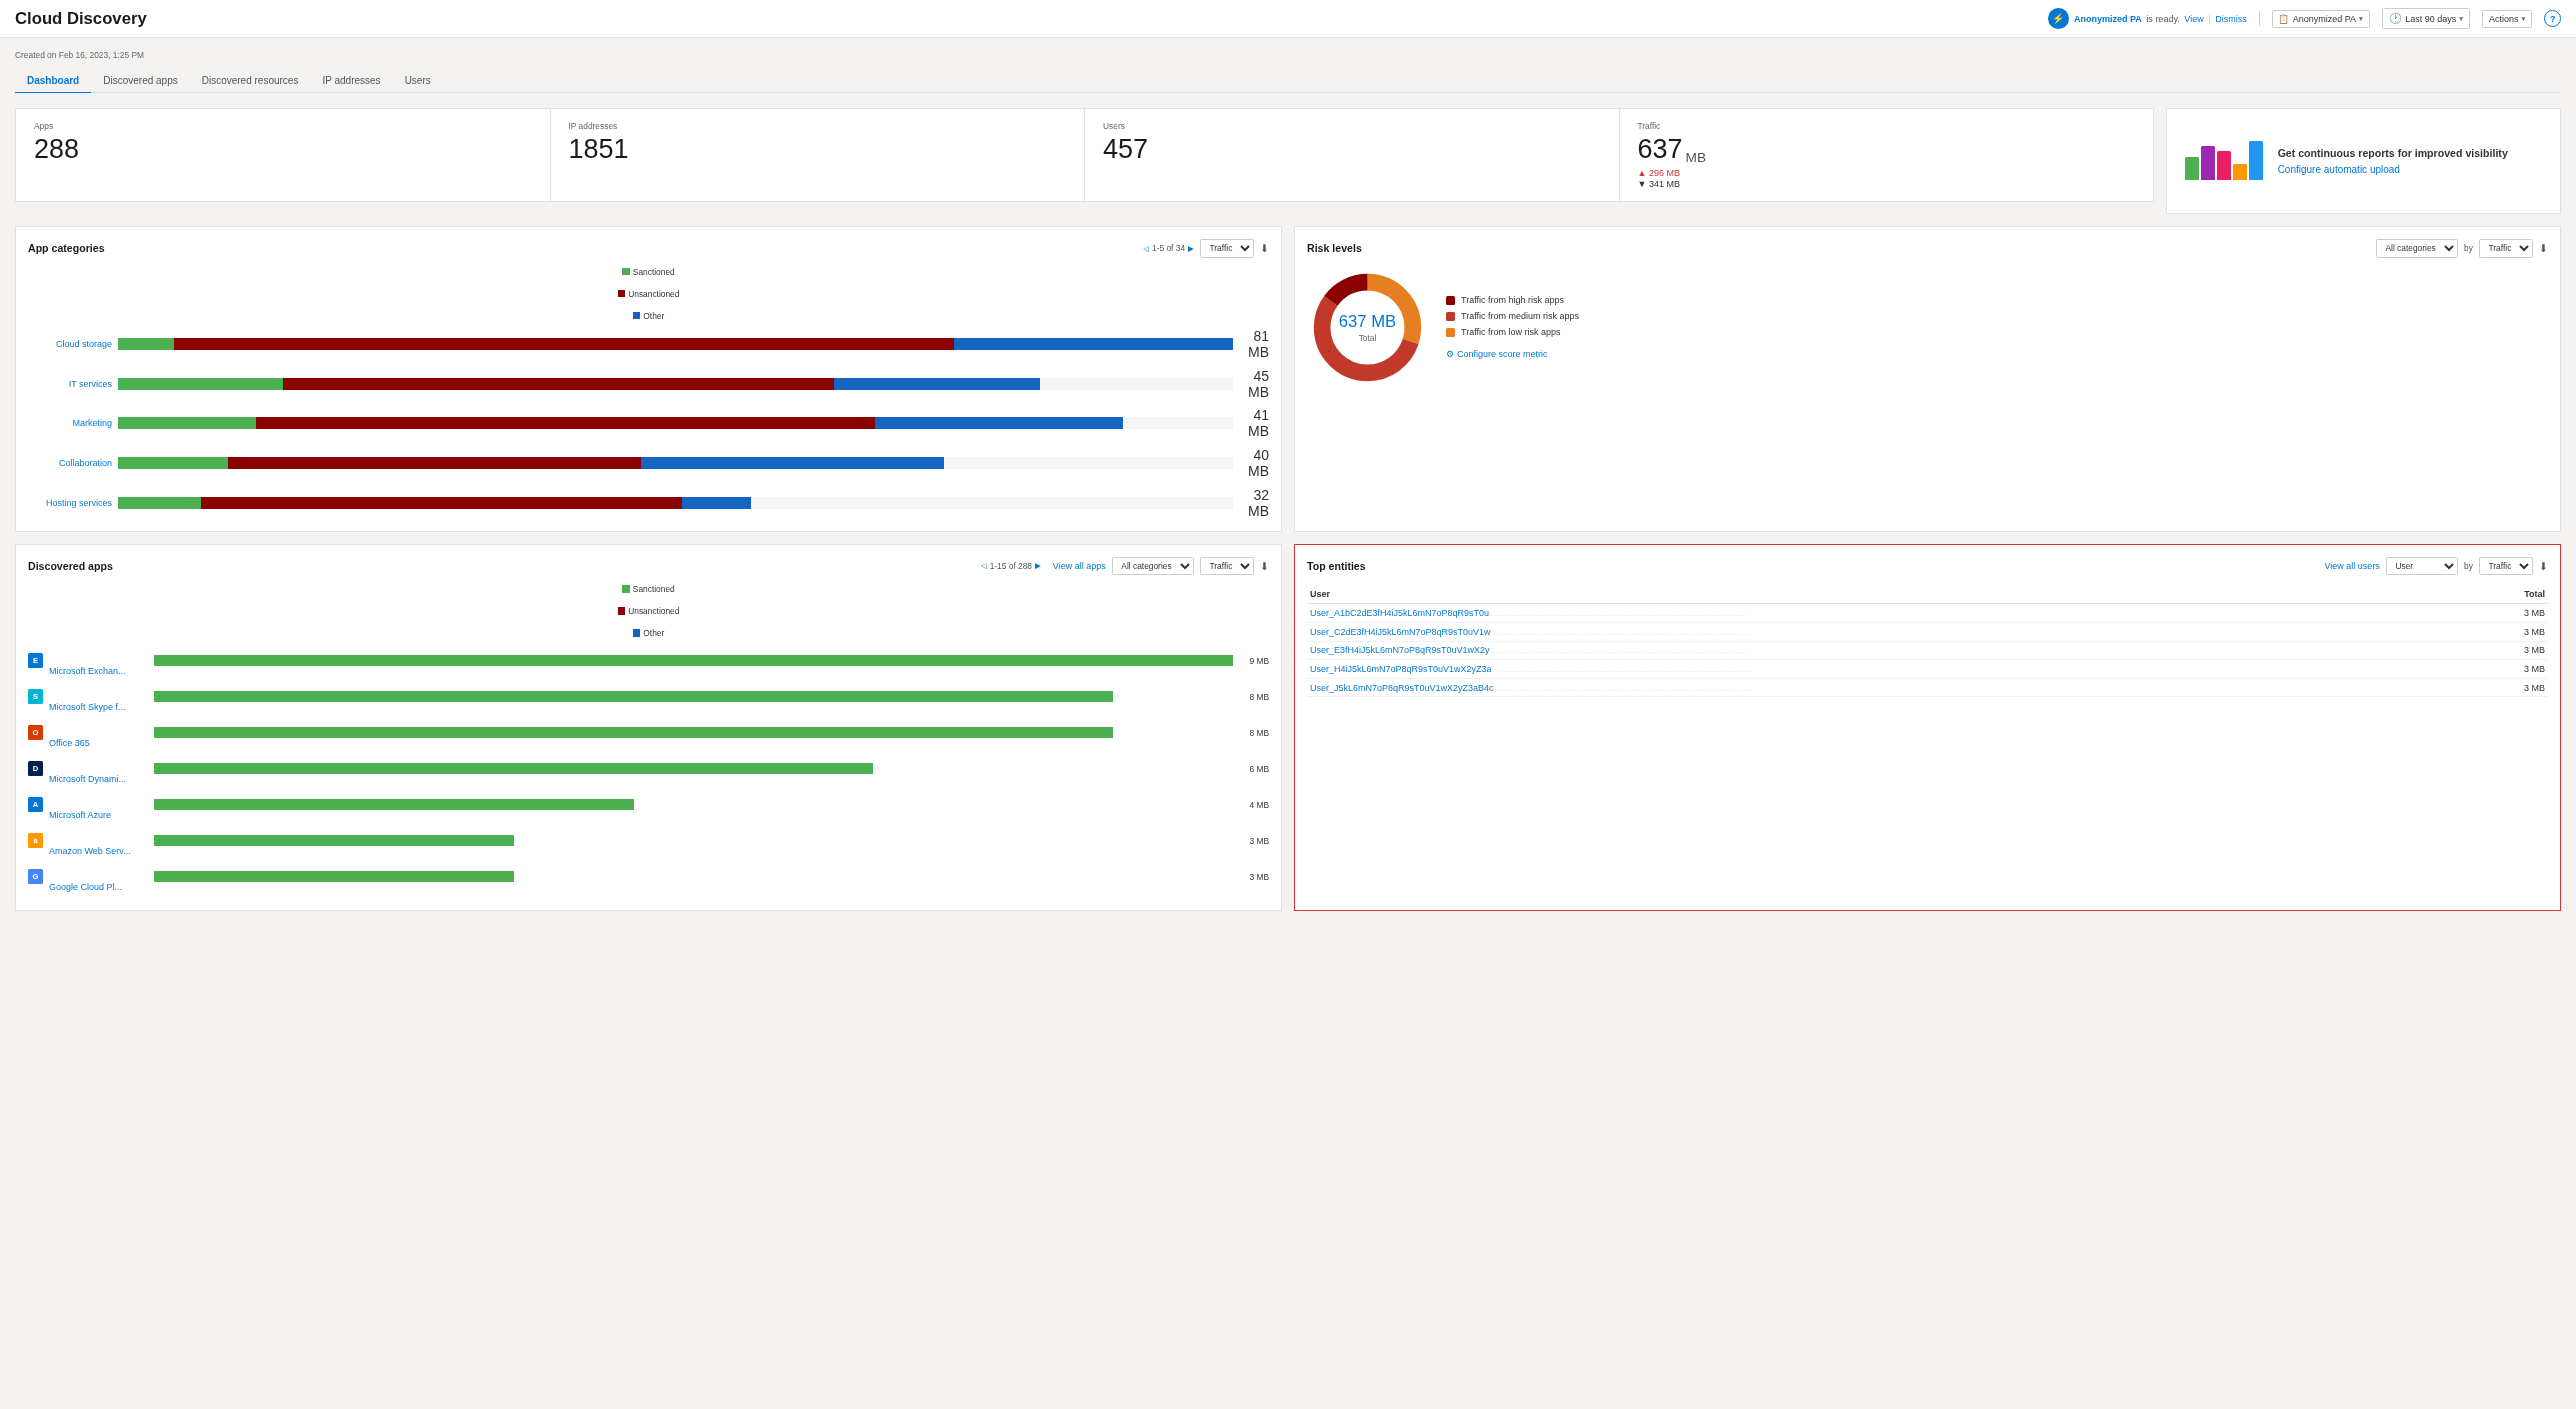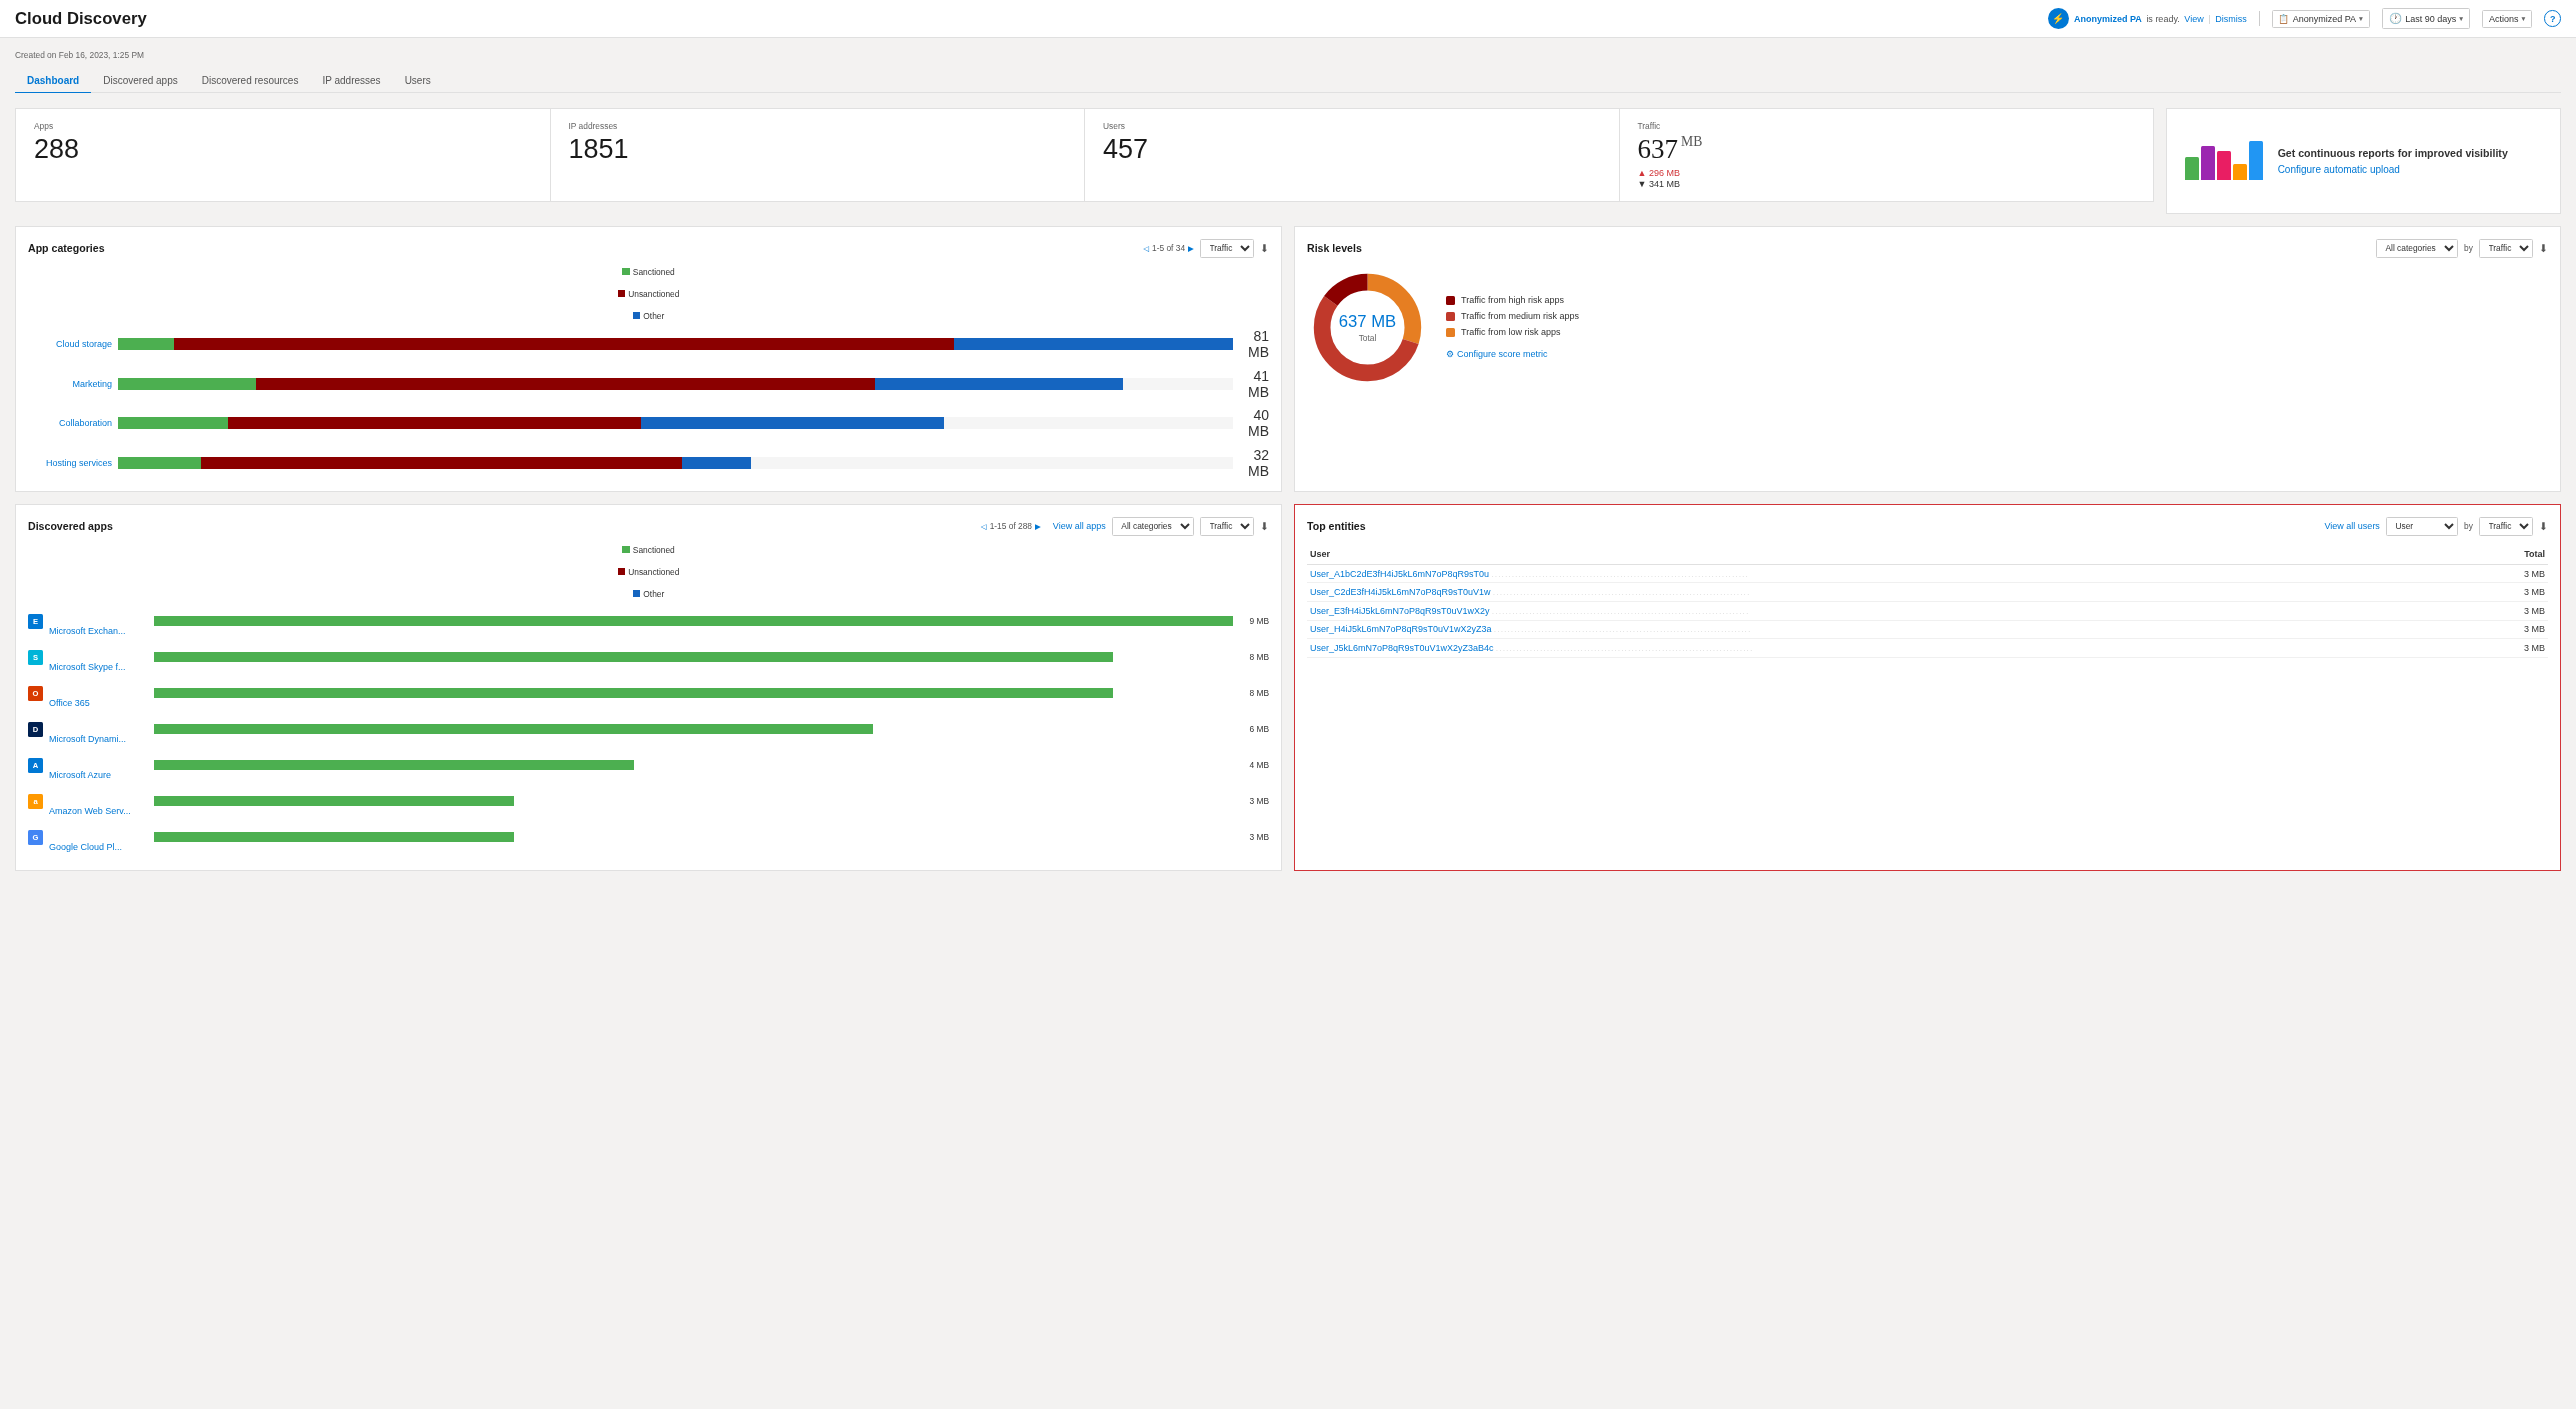--- a/index.html
+++ b/index.html
@@ -164,21 +164,21 @@
       <div class="stat-card">
         <div class="stat-label">IP addresses</div>
         <div class="stat-value">1851</div>
       </div>
       <div class="stat-card">
         <div class="stat-label">Users</div>
         <div class="stat-value">457</div>
       </div>
       <div class="stat-card">
         <div class="stat-label">Traffic</div>
-        <div style="display:flex; align-items:flex-start; gap:3px;font-family:Liberation Serif, serif;">
+        <div style="display:flex; align-items:flex-end; gap:3px;">
           <div class="stat-value">637</div>
           <span style="font-size:13.7px; color:#555;">MB</span>
         </div>
         <div class="stat-traffic-detail">
           <span class="traffic-up">▲ <span>296 MB</span></span>
           <span class="traffic-down">▼ <span>341 MB</span></span>
         </div>
       </div>
     </div>
 
@@ -233,20 +233,31 @@
           <div class="bar-row">
     <span class="bar-label">Cloud storage</span>
     <div class="bar-track" style="background:#f5f5f5;">
       <div style="width:123.45679012345678%;display:flex;height:100%;">
         <div class="bar-seg" style="width:5%;background:#4CAF50;"></div>
         <div class="bar-seg" style="width:70%;background:#8B0000;"></div>
         <div class="bar-seg" style="width:25%;background:#1565C0;"></div>
       </div>
     </div>
     <span class="bar-value">81 MB</span>
+  </div>
+          <div class="bar-row">
+    <span class="bar-label">IT services</span>
+    <div class="bar-track" style="background:#f5f5f5;">
+      <div style="width:82.71604938271605%;display:flex;height:100%;">
+        <div class="bar-seg" style="width:17.91044776119403%;background:#4CAF50;"></div>
+        <div class="bar-seg" style="width:59.70149253731343%;background:#8B0000;"></div>
+        <div class="bar-seg" style="width:22.388059701492537%;background:#1565C0;"></div>
+      </div>
+    </div>
+    <span class="bar-value">45 MB</span>
   </div>
           <div class="bar-row">
     <span class="bar-label">Marketing</span>
     <div class="bar-track" style="background:#f5f5f5;">
       <div style="width:90.12345679012346%;display:flex;height:100%;">
         <div class="bar-seg" style="width:13.698630136986301%;background:#4CAF50;"></div>
         <div class="bar-seg" style="width:61.64383561643836%;background:#8B0000;"></div>
         <div class="bar-seg" style="width:24.65753424657534%;background:#1565C0;"></div>
       </div>
     </div>

